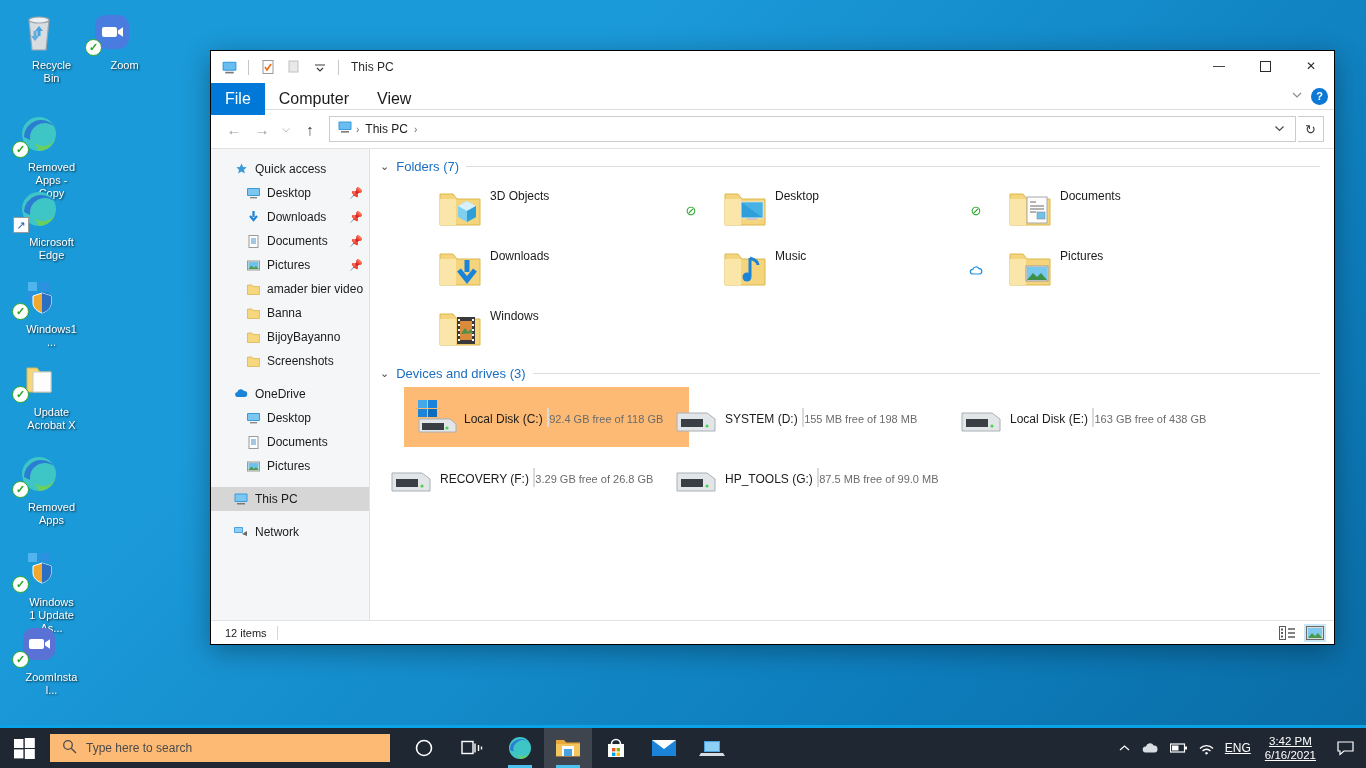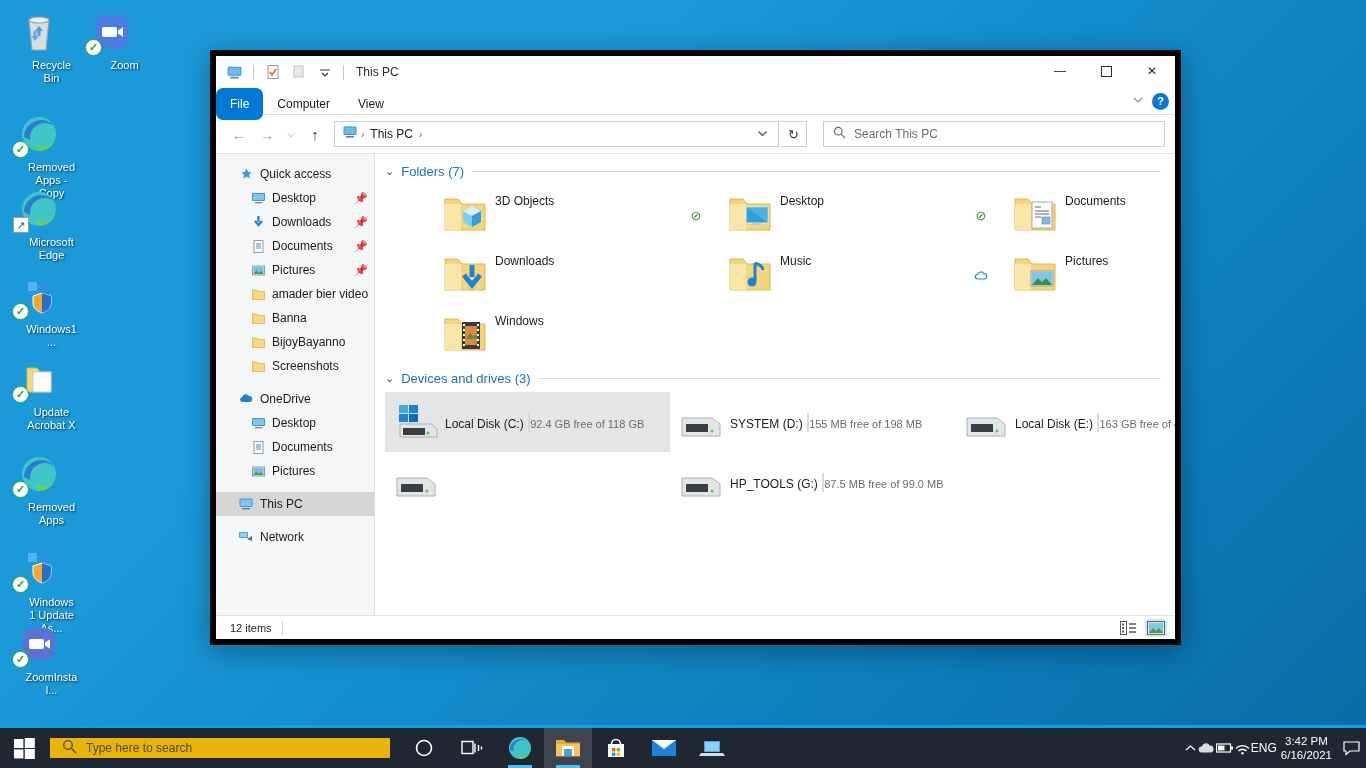--- a/index.html
+++ b/index.html
@@ -31,35 +31,35 @@
   }
   .badge-shortcut {
     position: absolute; left: -2px; bottom: 0; width: 16px; height: 16px;
     background: #fdfdfd; border: 1px solid #9a9a9a;
     display: flex; align-items: center; justify-content: center;
     font-size: 11px; color: #1c5fa8; text-shadow: none;
   }
 
   
   #explorer-window {
-    position: absolute; left: 210px; top: 50px; width: 971px; height: 595px;
-    background: #fff; border: 6px solid #000000;
+    position: absolute; left: 210px; top: 50px; width: 1125px; height: 595px;
+    background: #fff; border: 1px solid #000000;
     box-shadow: 0 6px 26px rgba(0,0,0,.33);
     display: flex; flex-direction: column;
   }
   .titlebar { height: 32px; background: #fff; display: flex; align-items: center; position: relative; }
   .qat { display: flex; align-items: center; padding-left: 8px; gap: 5px; }
   .qat-sep { width: 1px; height: 15px; background: #c7c7c7; margin: 0 3px; }
   .qat-btn { width: 21px; height: 21px; display: flex; align-items: center; justify-content: center; }
   .win-title { font-size: 12px; color: #2b2b2b; margin-left: 9px; }
   .win-ctrls { position: absolute; right: 0; top: 0; display: flex; }
   .win-ctrl { width: 46px; height: 30px; display: flex; align-items: center; justify-content: center; font-size: 12px; color: #2b2b2b; }
 
   .ribbon-tabs { height: 26px; display: flex; align-items: stretch; position: relative; background:#fff; }
-  .rtab { padding: 16px 14px; display: flex; align-items: center; font-size: 12px; color: #1b1b1b; border-radius: 7px; }
+  .rtab { padding: 16px 14px; display: flex; align-items: center; font-size: 16px; color: #1b1b1b; }
   .rtab.active { background: #0078d7; color: #fff; }
   .ribbon-right { position: absolute; right: 6px; top: 0; height: 26px; display: flex; align-items: center; gap: 8px; }
   .help-btn {
     width: 17px; height: 17px; border-radius: 50%; background: #0a78d4; color: #fff;
     font-size: 11px; font-weight: bold; display: flex; align-items: center; justify-content: center;
   }
   .ribbon-rule { height: 1px; background: #dedede; }
 
   .addrbar { height: 38px; display: flex; align-items: center; padding: 0 10px; gap: 2px; background: #fff; }
   .nav-btn { width: 26px; height: 26px; display: flex; align-items: center; justify-content: center; font-size: 15px; color: #9b9b9b; }
@@ -107,21 +107,21 @@
   .folder-cell .ficon { position: absolute; left: 58px; top: 8px; width: 44px; height: 42px; }
   .folder-cell .fname { font-size: 12px; color: #1b1b1b; margin-left: 52px; align-self: flex-start; margin-top: 9px; }
   .sync {
     position: absolute; left: 18px; top: 22px; width: 16px; height: 16px;
     display: flex; align-items: center; justify-content: center; font-size: 13px;
   }
   .sync.green { color: #21a121; }
   .sync.cloud { color: #1f8fe0; }
 
   .drive-cell { height: 60px; width: 285px; display: flex; align-items: center; padding: 0 8px 0 6px; position: relative; }
-  .drive-cell.selected { background: #e5e5e5; }
+  .drive-cell.selected { background: #fdba74; margin-left: 24px; }
   .drive-icon { width: 48px; height: 40px; flex: 0 0 48px; margin-right: 6px; position: relative; }
   .drive-info { flex: 1; padding-top: 2px; }
   .drive-name { font-size: 12px; color: #1b1b1b; margin-bottom: 3px; }
   .meter { height: 11px; background: #e6e6e6; border: 1px solid #dadada; position: relative; width: 190px; }
   .meter .fill { height: 100%; background: #26a0da; }
   .drive-free { font-size: 11px; color: #6b6b6b; margin-top: 4px; }
 
   
   .statusbar {
     height: 24px; border-top: 1px solid #e2e2e2; background: #fff;
@@ -133,31 +133,31 @@
   .vt.active { background: #cce8f7; }
 
   
   #taskbar {
     position: absolute; left: 0; bottom: 0; width: 1366px; height: 43px;
     background: #1f2733; display: flex; align-items: center;
     border-top: 3px solid #0aa3e8;
   }
   .start-btn { width: 48px; height: 40px; display: flex; align-items: center; justify-content: center; }
   .tb-search {
-    width: 340px; height: 20px; background: #eab308; display: flex; align-items: center;
+    width: 340px; height: 28px; background: #fdba74; display: flex; align-items: center;
     gap: 9px; padding: 0 12px; margin-left: 2px;
   }
   .tb-search .ph { font-size: 12px; color: #4b4b4b; }
   .tb-apps { display: flex; align-items: center; margin-left: 10px; height: 40px; }
   .tb-app { width: 48px; height: 40px; display: flex; align-items: center; justify-content: center; position: relative; }
   .tb-app.active { background: rgba(255,255,255,.14); }
   .tb-app.active::after, .tb-app.running::after {
     content: ""; position: absolute; bottom: 0; left: 12px; right: 12px; height: 3px; background: #4cc2f1;
   }
-  .tray { margin-left: auto; display: flex; align-items: center; color: #fff; }
+  .tray { margin-left: auto; display: flex; align-items: center; gap: 10px; padding-right: 6px; color: #fff; text-decoration: underline; }
   .tray-ico { font-size: 12px; display: flex; align-items: center; justify-content: center; }
   .tray-lang { font-size: 12px; }
   .clock { font-size: 11.5px; line-height: 14px; text-align: center; padding: 0 4px; }
   .notif { width: 30px; height: 43px; display: flex; align-items: center; justify-content: center; }
 </style>
 </head>
 <body>
 
 <div id="desktop-icons">
 
@@ -346,29 +346,20 @@
       <span class="crumb-sep">›</span>
       <span class="crumb">This PC</span>
       <span class="crumb-sep">›</span>
       <span class="crumb-drop">
         <svg width="11" height="11" viewBox="0 0 11 11">
             <path d="M1.5 3.5 l4 4 l4 -4" stroke="#4a4a4a" stroke-width="1.2" fill="none"></path>
           </svg>
       </span>
     </div>
     <div class="refresh-btn">↻</div>
-    <div class="searchbox">
-      <span>
-        <svg width="13" height="13" viewBox="0 0 13 13">
-          <circle cx="5.2" cy="5.2" r="3.8" fill="none" stroke="#6d6d6d" stroke-width="1.2"></circle>
-          <path d="M8.2 8.2 L12 12" stroke="#6d6d6d" stroke-width="1.2"></path>
-        </svg>
-      </span>
-      <span class="ph">Search This PC</span>
-    </div>
   </div>
 
   <div class="wbody">
 
     <div class="navpane">
 
       <div class="nav-item root">
         <span class="ico">
           <svg width="15" height="15" viewBox="0 0 15 15">
             <path d="M7.5 1.5 l1.6 3.4 l3.6 .4 l-2.7 2.5 l.8 3.6 l-3.3 -1.9 l-3.3 1.9 l.8 -3.6 l-2.7 -2.5 l3.6 -.4 z" fill="#3a9ad9"></path>
@@ -696,20 +687,25 @@
         </div>
 
         <div class="drive-cell">
           <span class="drive-icon">
             <svg width="48" height="40" viewBox="0 0 48 40">
               <path d="M6 16 h30 l8 6 v12 h-38 z" fill="#e3e6e9" stroke="#a9b0b6" stroke-width="1"></path>
               <path d="M10 22 h22 v8 h-22 z" fill="#3a3f45"></path>
               <circle cx="36" cy="29" r="1.6" fill="#4ad24a"></circle>
             </svg>
           </span>
+          <span class="drive-info">
+            <span class="drive-name">RECOVERY (F:)</span>
+            <span class="meter"><span class="fill" style="width:88%"></span></span>
+            <span class="drive-free">3.29 GB free of 26.8 GB</span>
+          </span>
         </div>
 
         <div class="drive-cell">
           <span class="drive-icon">
             <svg width="48" height="40" viewBox="0 0 48 40">
               <path d="M6 16 h30 l8 6 v12 h-38 z" fill="#e3e6e9" stroke="#a9b0b6" stroke-width="1"></path>
               <path d="M10 22 h22 v8 h-22 z" fill="#3a3f45"></path>
               <circle cx="36" cy="29" r="1.6" fill="#4ad24a"></circle>
             </svg>
           </span>

